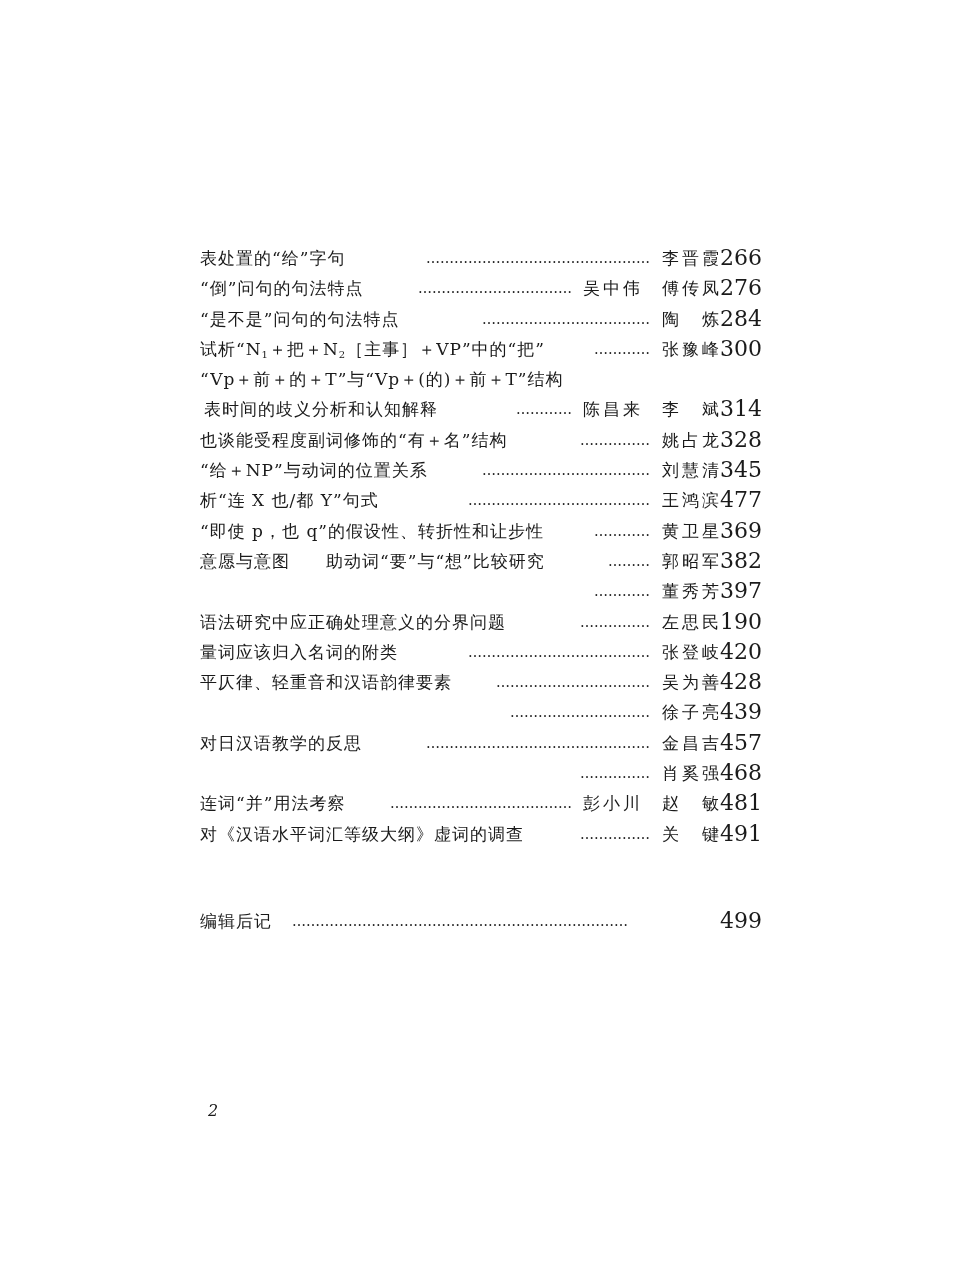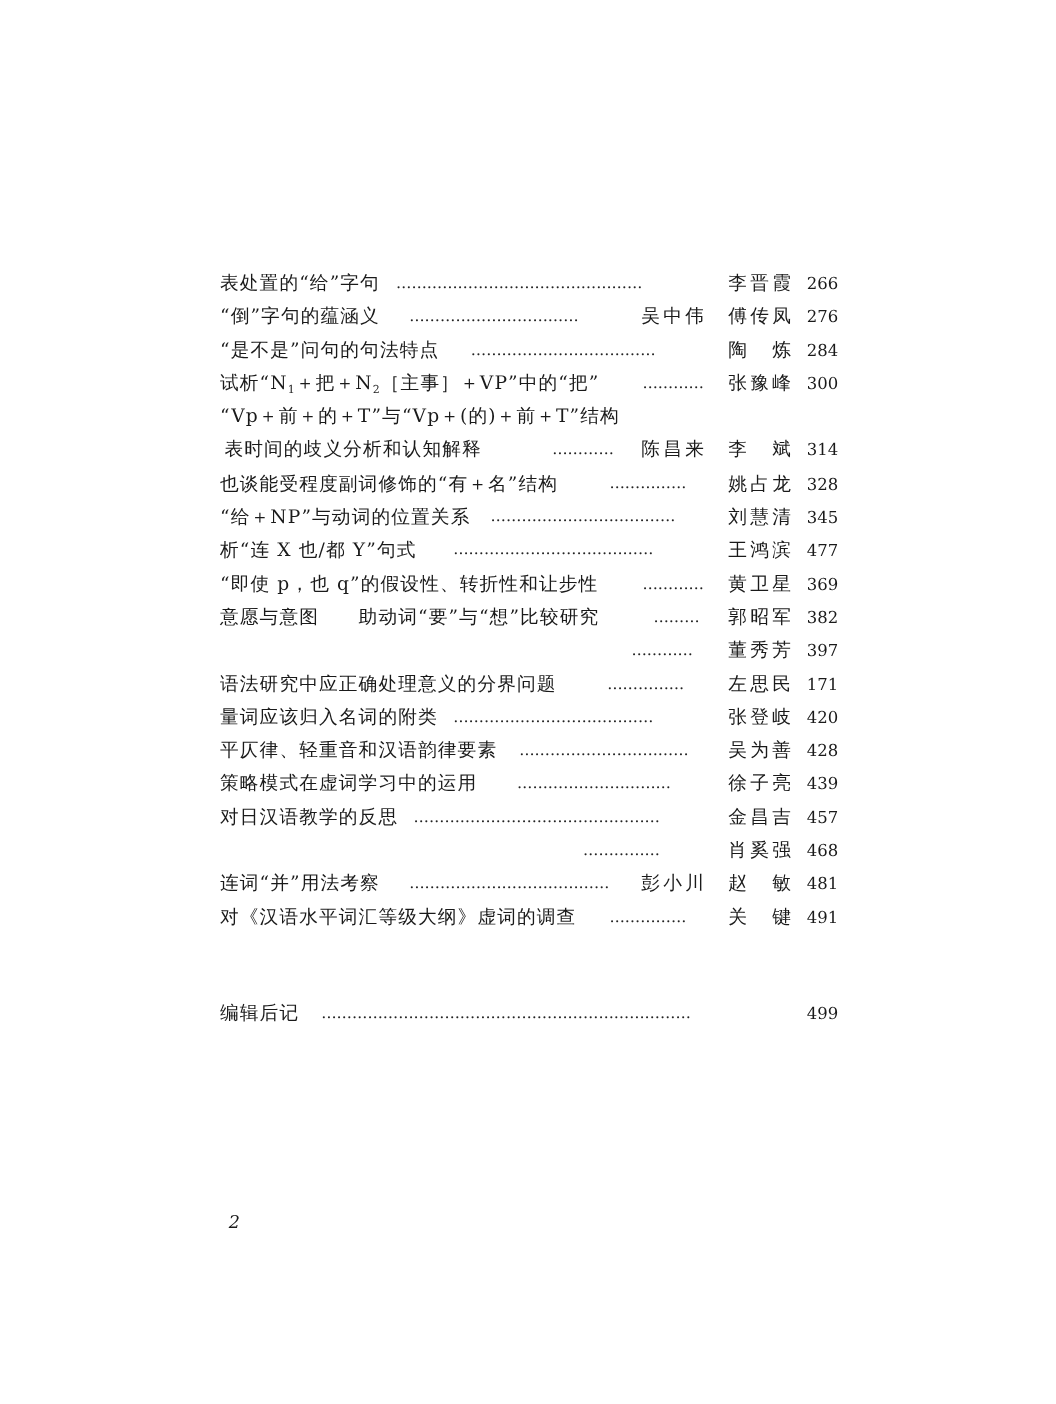--- a/index.html
+++ b/index.html
@@ -1,41 +1,41 @@
 <!DOCTYPE html>
 <html><head>
 <meta charset="utf-8">
 <style>
   html, body { margin: 0; padding: 0; background: #ffffff; }
   body { width: 960px; height: 1276px; position: relative; overflow: hidden;
          font-family: "DejaVu Serif", "Liberation Serif", serif; color: #1a1a1a; }
   .toc { position: absolute; left: 200px; top: 243px; width: 562px; }
-  .row { position: relative; height: 30.3px; line-height: 30.3px; font-size: 17px; white-space: nowrap; }
+  .row { position: relative; height: 30.3px; line-height: 30.3px; font-size: 17px; white-space: nowrap; text-align: right; }
   .title { position: absolute; left: 0; top: 0; letter-spacing: 1px; }
   .title.indent { left: 4px; }
   .dots { position: absolute; top: 0; overflow: hidden; letter-spacing: 0px; color: #222; font-size: 14px; }
   .co-author { position: absolute; top: 0; left: 383px; width: 60px; letter-spacing: 3px; }
   .author { position: absolute; top: 0; left: 462px; width: 60px; letter-spacing: 3px; }
-  .page { position: absolute; top: 0; right: 0; font-family: "DejaVu Serif", serif; font-size: 15px; }
+  .page { position: absolute; top: 0; right: 0; font-family: "DejaVu Serif", serif; font-size: 22px; }
   .sub { font-size: 10px; vertical-align: -3px; }
   .afterword { position: absolute; left: 200px; top: 906px; width: 562px; height: 30px; line-height: 30px; font-size: 17px; white-space: nowrap; }
   .page-number { position: absolute; left: 208px; top: 1101px; font-style: italic; font-size: 16px; font-family: "DejaVu Serif", serif; }
 </style>
 </head>
 <body>
 
 <div class="toc">
   <div class="row">
     <span class="title">表处置的“给”字句</span>
     <span class="dots" style="left:160px;width:290px">…………………………………………</span>
     <span class="author">李晋霞</span>
     <span class="page">266</span>
   </div>
   <div class="row">
-    <span class="title">“倒”字句的蕴涵义</span>
+    <span class="title">“倒”问句的句法特点</span>
     <span class="dots" style="left:172px;width:200px">……………………………</span>
     <span class="co-author">吴中伟</span>
     <span class="author">傅传凤</span>
     <span class="page">276</span>
   </div>
   <div class="row">
     <span class="title">“是不是”问句的句法特点</span>
     <span class="dots" style="left:228px;width:222px">………………………………</span>
     <span class="author">陶　炼</span>
     <span class="page">284</span>
@@ -88,36 +88,35 @@
   </div>
   <div class="row">
     <span class="dots" style="left:374px;width:76px">…………</span>
     <span class="author">董秀芳</span>
     <span class="page">397</span>
   </div>
   <div class="row">
     <span class="title">语法研究中应正确处理意义的分界问题</span>
     <span class="dots" style="left:352px;width:98px">……………</span>
     <span class="author">左思民</span>
-    <span class="page">171</span>
+    <span class="page">190</span>
   </div>
   <div class="row">
     <span class="title">量词应该归入名词的附类</span>
     <span class="dots" style="left:212px;width:238px">…………………………………</span>
     <span class="author">张登岐</span>
     <span class="page">420</span>
   </div>
   <div class="row">
     <span class="title">平仄律、轻重音和汉语韵律要素</span>
     <span class="dots" style="left:272px;width:178px">……………………………</span>
     <span class="author">吴为善</span>
     <span class="page">428</span>
   </div>
   <div class="row">
-    <span class="title">策略模式在虚词学习中的运用</span>
     <span class="dots" style="left:270px;width:180px">…………………………</span>
     <span class="author">徐子亮</span>
     <span class="page">439</span>
   </div>
   <div class="row">
     <span class="title">对日汉语教学的反思</span>
     <span class="dots" style="left:176px;width:274px">…………………………………………</span>
     <span class="author">金昌吉</span>
     <span class="page">457</span>
   </div>

